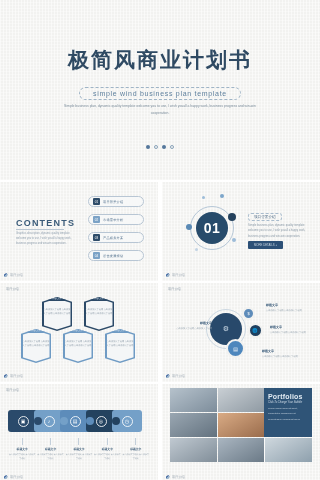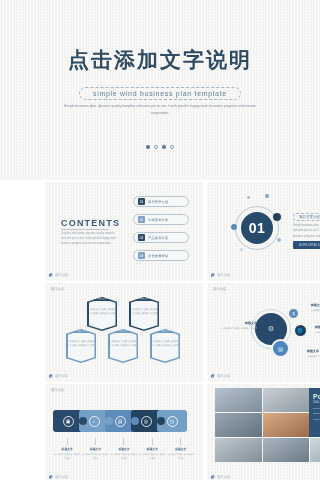--- a/index.html
+++ b/index.html
@@ -63,21 +63,21 @@
 
   
   .grid {
     position: absolute; top: 182px; left: 0;
     width: 320px; height: 298px;
     display: grid;
     grid-template-columns: 158px 158px;
     grid-auto-rows: 99px;
     gap: 2px 4px;
   }
-  .thumb { width: 158px; height: 99px; margin-left: 45px; }
+  .thumb { width: 158px; height: 99px; }
 
   .wm {
     position: absolute; left: 4px; bottom: 4px;
     display: flex; align-items: center; gap: 2px;
     font-size: 3.2px; color: #9aa6b0; z-index: 5;
   }
   .wm-mark {
     width: 4px; height: 4px;
     background: linear-gradient(135deg,#4a6fa5 50%, #9bb4cd 50%);
     clip-path: polygon(0 35%, 55% 0, 100% 40%, 60% 100%, 0 100%);
@@ -264,21 +264,21 @@
   .pf-title { font-size: 7px; font-weight: bold; letter-spacing: .2px; }
   .pf-sub { font-size: 2.6px; font-style: italic; margin-top: 1px; opacity: .85; }
   .pf-body { font-size: 2.4px; line-height: 2.2; margin-top: 2px; opacity: .8; }
 </style>
 </head>
 <body>
 
 <div class="page">
 
   <div class="slide hero">
-    <div class="hero-title">点击添加文字说明</div>
+    <div class="hero-title">极简风商业计划书</div>
     <div class="hero-sub-wrap">
       <span class="hero-sub">simple wind business plan template</span>
     </div>
     <div class="hero-desc">Simple business plan, dynamic quality template welcome you to use, I wish youall a happy work, business progress and win-win cooperation.</div>
     <div class="hero-dots">
       <span class="dot fill"></span>
       <span class="dot hollow"></span>
       <span class="dot fill"></span>
       <span class="dot hollow"></span>
     </div>

